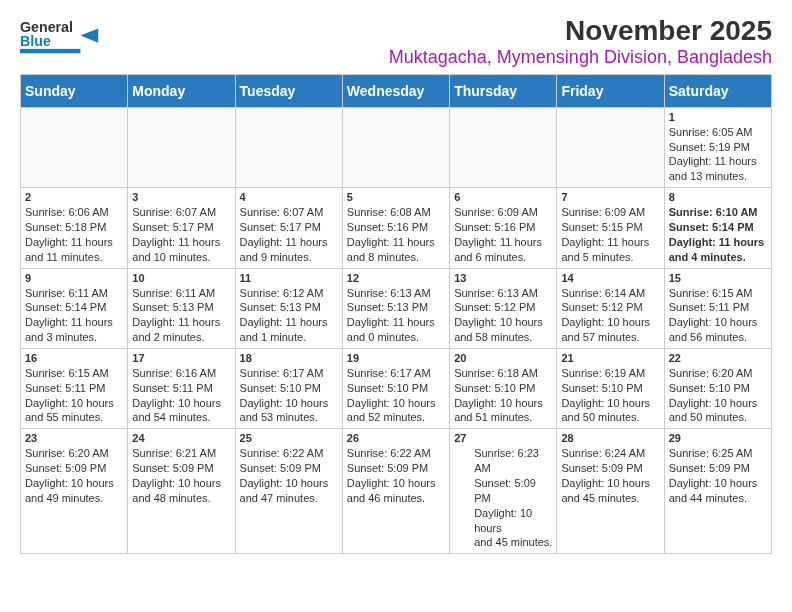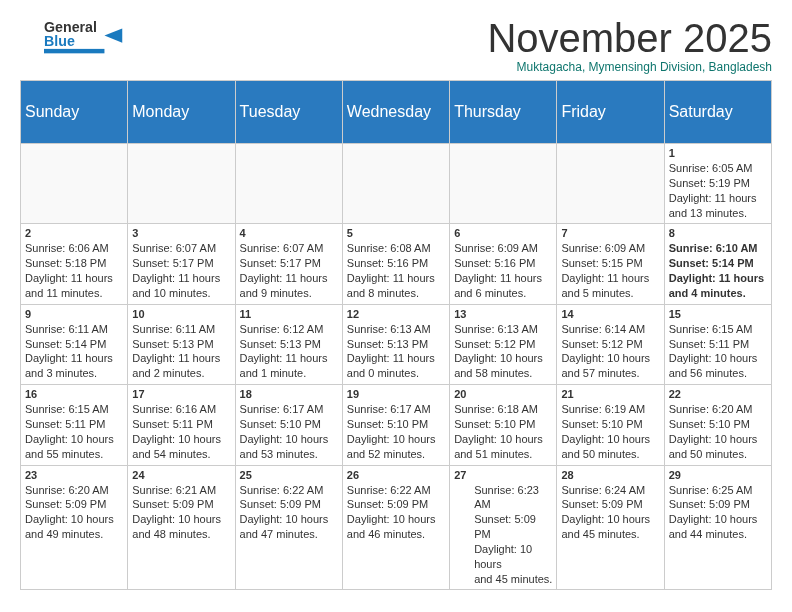--- a/index.html
+++ b/index.html
@@ -14,52 +14,51 @@
       width: 792px;
       min-height: 612px;
       padding: 16px 20px 10px 20px;
       background: #fff;
     }
     .header {
       display: flex;
       justify-content: space-between;
       align-items: flex-start;
       margin-bottom: 6px;
-      margin-left: 24px;
     }
     .logo {
       display: flex;
       flex-direction: column;
       align-items: flex-start;
     }
     .title-block {
       text-align: right;
     }
     .title-block h1 {
-      font-size: 40px;
-      font-weight: normal;
+      font-size: 28px;
+      font-weight: bold;
       color: #333;
       line-height: 1.1;
     }
     .title-block h2 {
-      font-size: 12px;
+      font-size: 18px;
       font-weight: normal;
-      color: #0f766e;
+      color: #a21caf;
     }
     .calendar {
       width: 100%;
       border-collapse: collapse;
       table-layout: fixed;
     }
     .calendar thead tr th {
       background: #2a7abf;
       color: #fff;
-      font-size: 16px;
-      font-weight: normal;
-      padding: 22px 4px;
+      font-size: 14px;
+      font-weight: bold;
+      padding: 8px 4px;
       text-align: left;
       border: 1px solid #ccc;
     }
     .calendar tbody tr td {
       border: 1px solid #ccc;
       vertical-align: top;
       padding: 3px 4px;
       font-size: 9px;
       color: #333;
       height: 78px;

